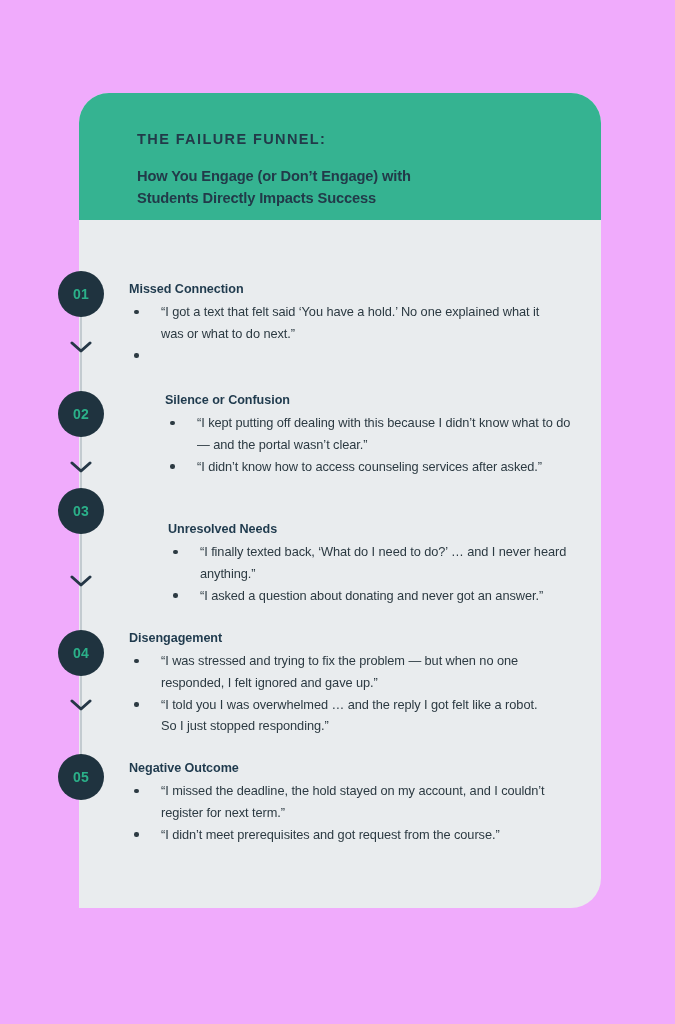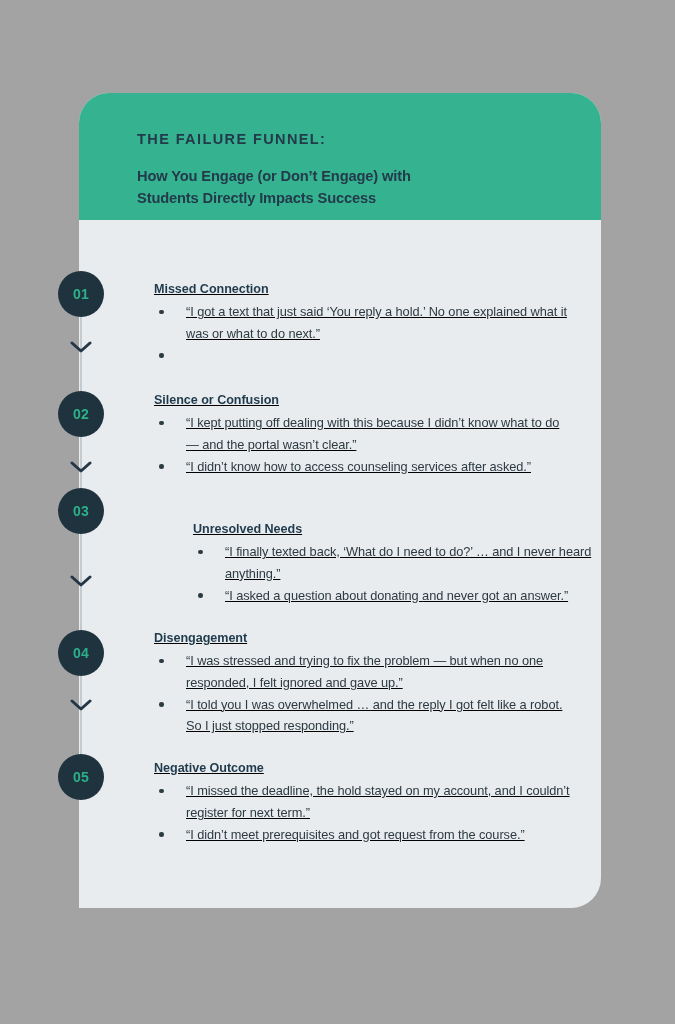--- a/index.html
+++ b/index.html
@@ -9,21 +9,21 @@
     height: 1024px;
     background: #ffffff;
     font-family: "Liberation Sans", sans-serif;
     -webkit-font-smoothing: antialiased;
   }
 
   #infographic {
     position: relative;
     width: 675px;
     height: 1024px;
-    background: #a3a3a3;
+    background: #f0abfc;
     overflow: hidden;
   }
 
   
   .card {
     position: absolute;
     left: 79px;
     top: 93px;
     width: 522px;
     height: 815px;
@@ -96,23 +96,22 @@
     position: absolute;
     left: 70px;
     width: 22px;
     height: 13px;
   }
   .chevron svg { display: block; }
 
   
   .step-block {
     position: absolute;
-    left: 154px;
+    left: 129px;
     width: 420px;
-    text-decoration: underline;
   }
 
   .step-title {
     font-size: 12.6px;
     font-weight: bold;
     color: #1f3a4d;
     line-height: 17px;
     letter-spacing: -0.05px;
     margin-bottom: 3px;
   }
@@ -144,21 +143,21 @@
   #node-3 { top: 488px; }
   #node-4 { top: 630px; }
   #node-5 { top: 754px; }
 
   #chev-1 { top: 341px; }
   #chev-2 { top: 461px; }
   #chev-3 { top: 575px; }
   #chev-4 { top: 699px; }
 
   #block-1 { top: 281px; }
-  #block-2 { top: 392px; }
+  #block-2 { top: 392px; margin-left: 36px; }
   #block-3 { top: 521px; margin-left: 39px; }
   #block-4 { top: 630px; }
   #block-5 { top: 760px; }
 </style>
 </head>
 <body>
 
 <div id="infographic">
 
   <div class="card">
@@ -200,21 +199,21 @@
   </div>
   <div class="chevron" id="chev-4">
     <svg width="22" height="13" viewBox="0 0 22 13">
         <path d="M2 2 L11 10 L20 2" fill="none" stroke="#253746" stroke-width="3" stroke-linecap="round" stroke-linejoin="round"></path>
       </svg>
   </div>
 
   <div class="step-block" id="block-1">
     <div class="step-title">Missed Connection</div>
     <ul class="bullets">
-        <li><span class="dot"></span><span>“I got a text that just said ‘You reply a hold.’ No one explained what it was or what to do next.”</span></li>
+        <li><span class="dot"></span><span>“I got a text that felt said ‘You have a hold.’ No one explained what it was or what to do next.”</span></li>
         <li><span class="dot"></span></li>
       </ul>
   </div>
 
   <div class="step-block" id="block-2">
     <div class="step-title">Silence or Confusion</div>
     <ul class="bullets">
         <li><span class="dot"></span><span>“I kept putting off dealing with this because I didn’t know what to do — and the portal wasn’t clear.”</span></li>
         <li><span class="dot"></span><span>“I didn’t know how to access counseling services after asked.”</span></li>
       </ul>

